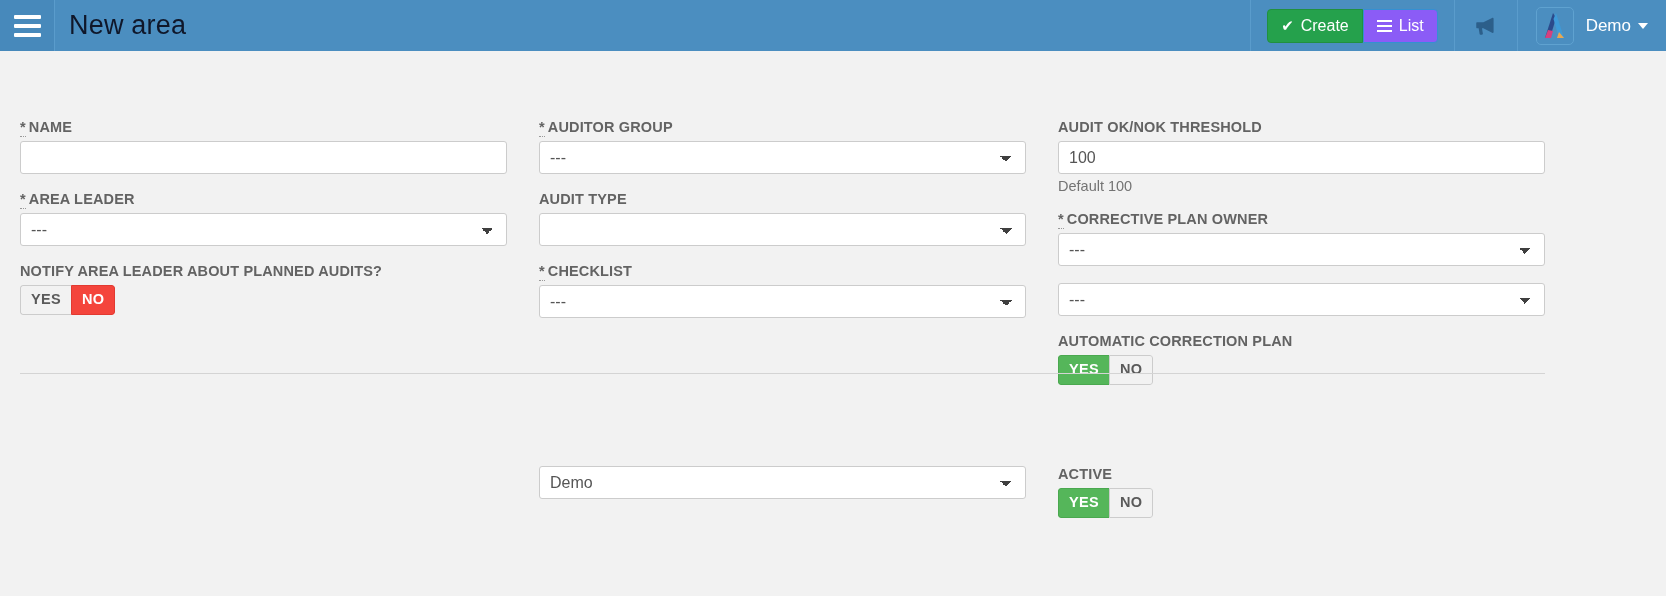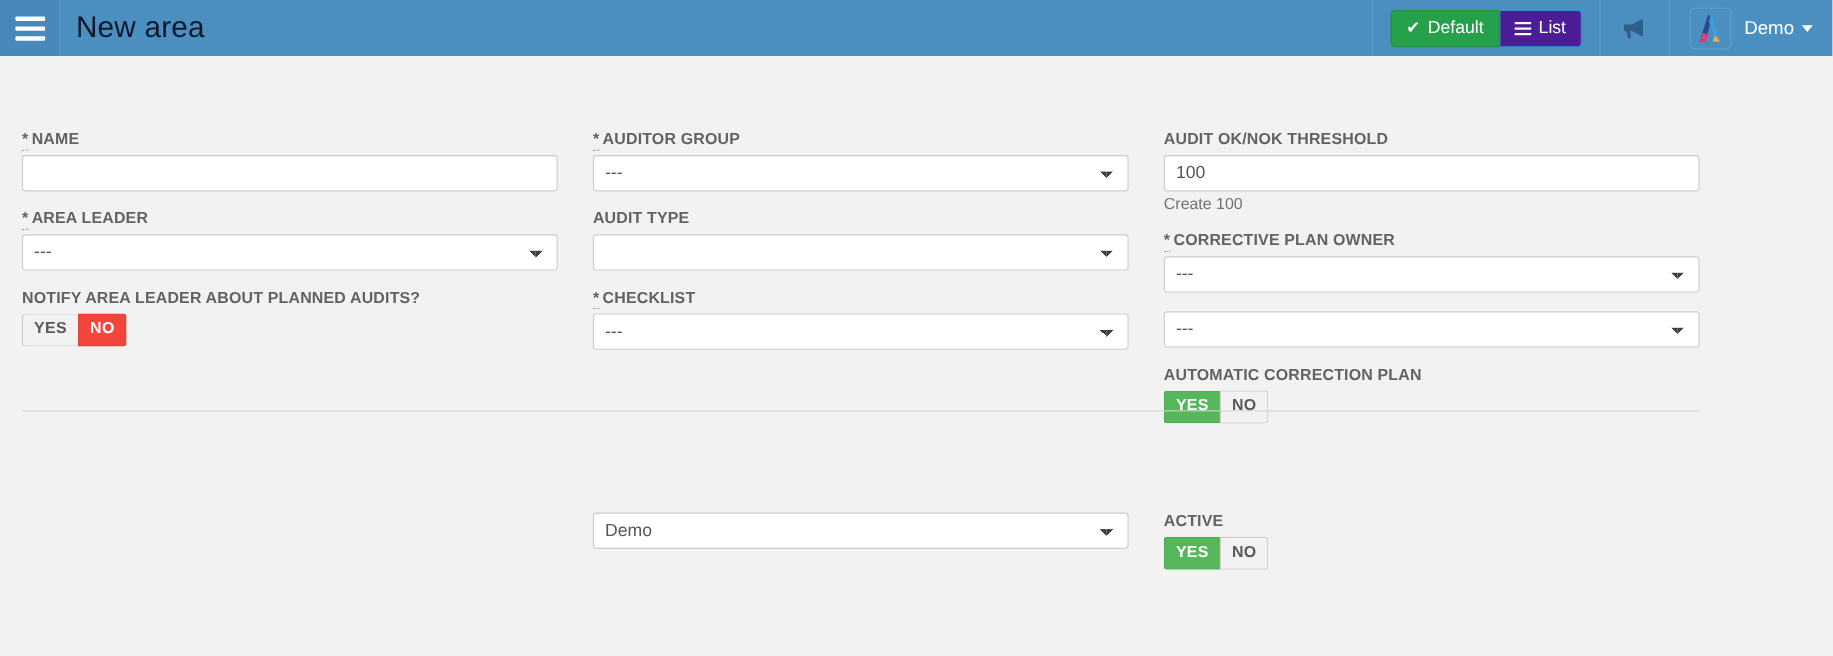--- a/index.html
+++ b/index.html
@@ -69,21 +69,21 @@
     border: 1px solid transparent;
     cursor: pointer;
     white-space: nowrap;
   }
   .btn-create {
     background: #25a14c;
     border-color: #21903f;
     border-radius: 4px 0 0 4px;
   }
   .btn-list {
-    background: #4c1d95;
+    background: #8b5cf6;
     border-color: #3490d3;
     border-radius: 0 4px 4px 0;
   }
   .check-icon { font-size: 15px; line-height: 1; }
   .list-icon { display: inline-block; width: 15px; }
   .list-icon i {
     display: block; height: 2px; background: #fff; margin: 3px 0;
   }
 
   .megaphone {
@@ -221,21 +221,21 @@
   </div>
 
   <div class="nav-title">New area</div>
 
   <div class="nav-spacer"></div>
 
   <div class="nav-cell btns">
     <div class="btn-group">
       <button class="btn btn-create">
         <span class="check-icon">✔</span>
-        <span>Default</span>
+        <span>Create</span>
       </button>
       <button class="btn btn-list">
         <span class="list-icon">
             <i></i>
             <i></i>
             <i></i>
           </span>
         <span>List</span>
       </button>
     </div>
@@ -310,21 +310,21 @@
         <option>---</option>
       </select>
     </div>
   </div>
 
   <div class="col col3" style="top:68px;">
 
     <div class="field">
       <label class="fl">AUDIT OK/NOK THRESHOLD</label>
       <input class="ctl" type="text" value="100" style="">
-      <div class="helptext">Create 100</div>
+      <div class="helptext">Default 100</div>
     </div>
 
     <div class="field">
       <label class="fl"><span class="req">*</span><span>CORRECTIVE PLAN OWNER</span></label>
       <select class="ctl">
         <option>---</option>
       </select>
     </div>
 
     <div class="field">

